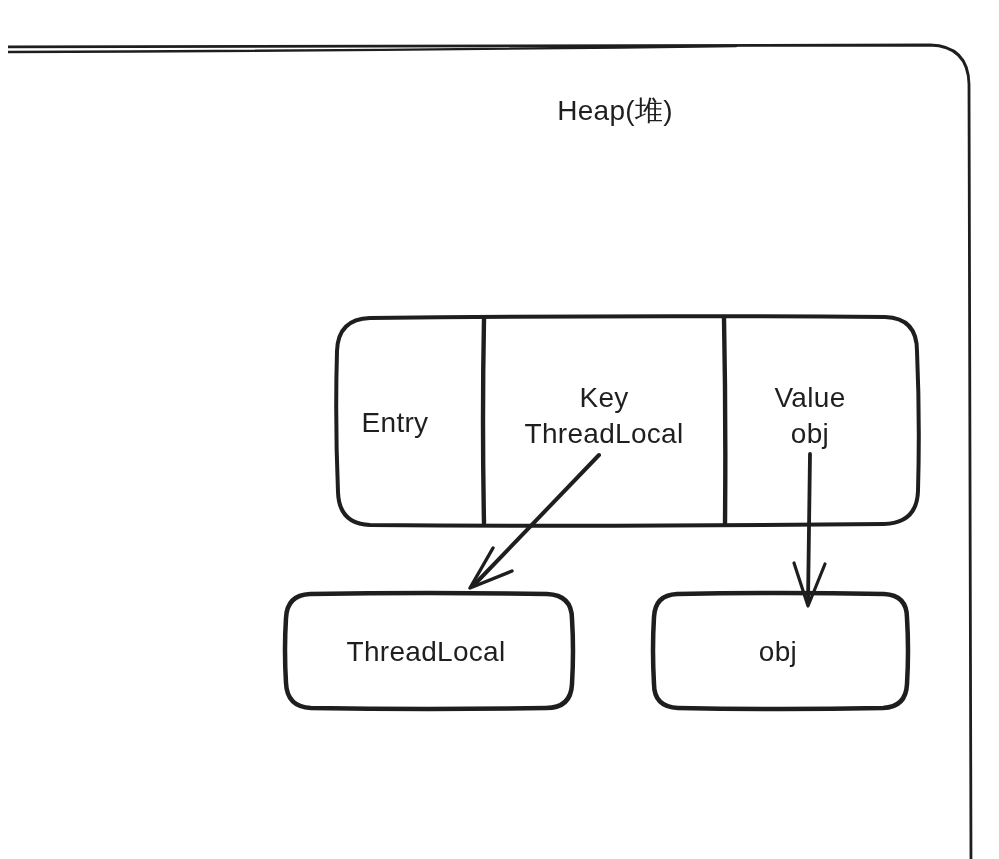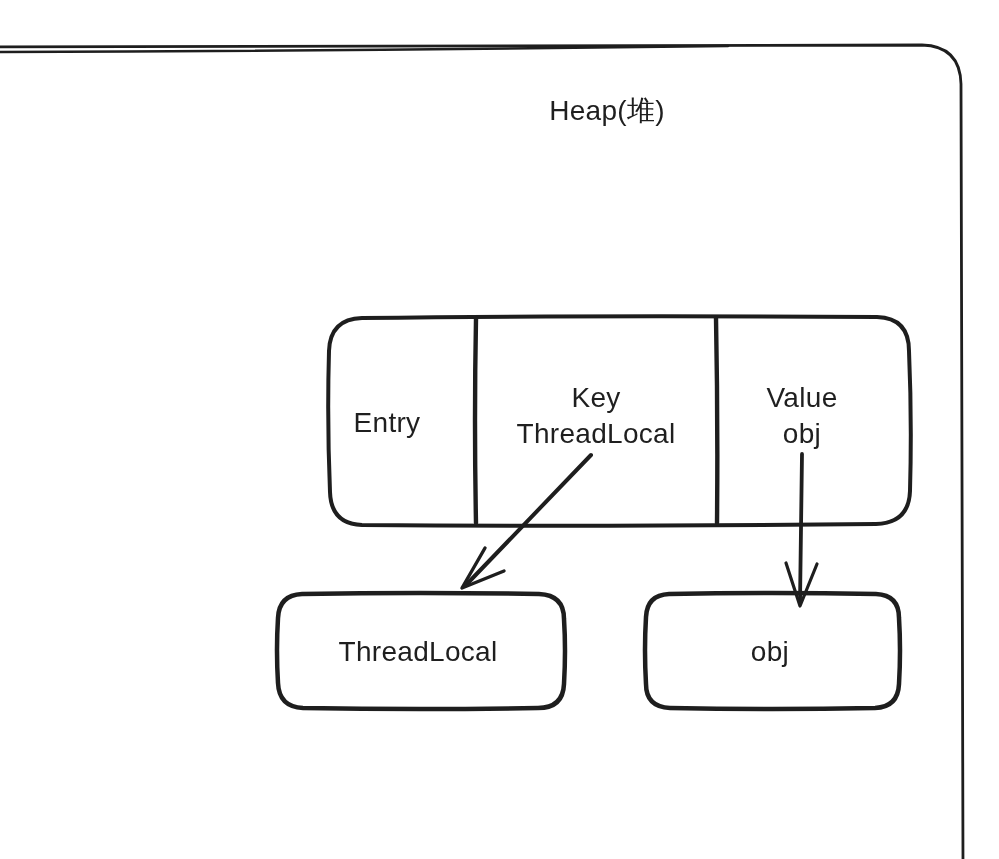--- a/index.html
+++ b/index.html
@@ -11,20 +11,21 @@
   html, body {
     width: 999px; height: 859px;
     background: var(--background);
     overflow: hidden;
     font-family: "Liberation Sans", sans-serif;
   }
   .stage {
     position: relative;
     width: 999px; height: 859px;
     background: var(--background);
+    padding-left: 8px;
   }
   svg.diagram {
     display: block;
     width: 999px; height: 859px;
     color: var(--stroke);
   }
   svg .shape {
     fill: none;
     stroke: currentColor;
     stroke-linecap: round;

